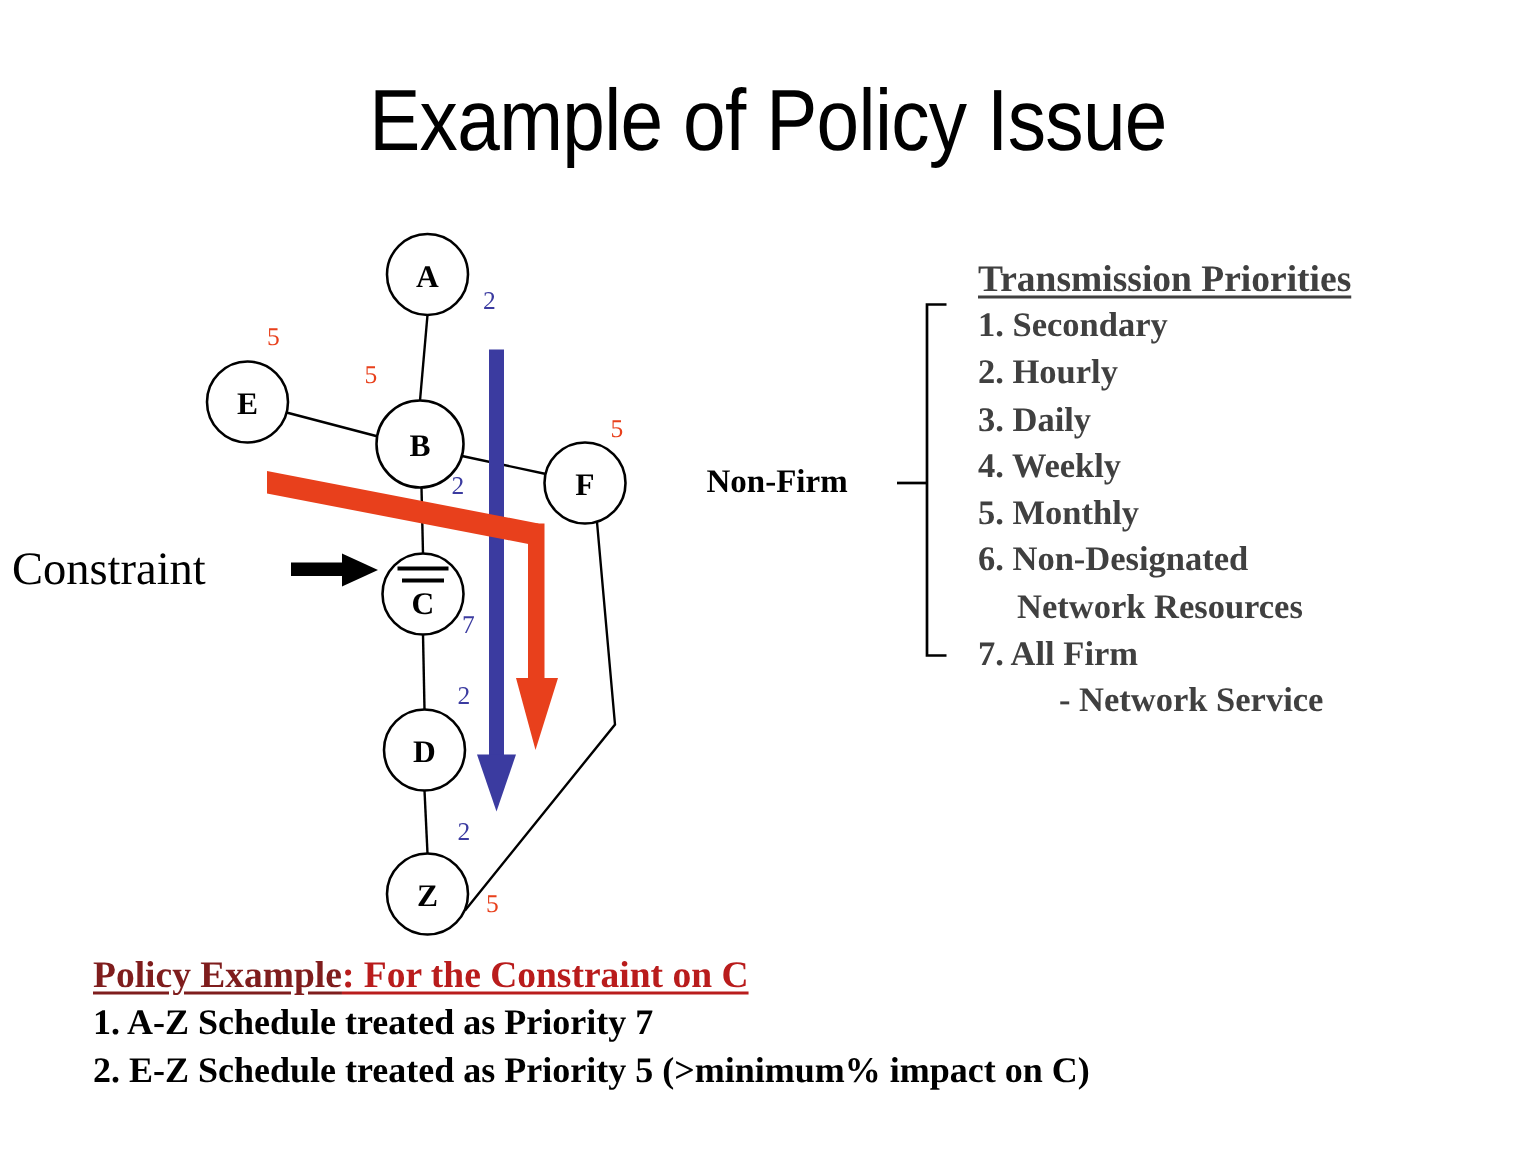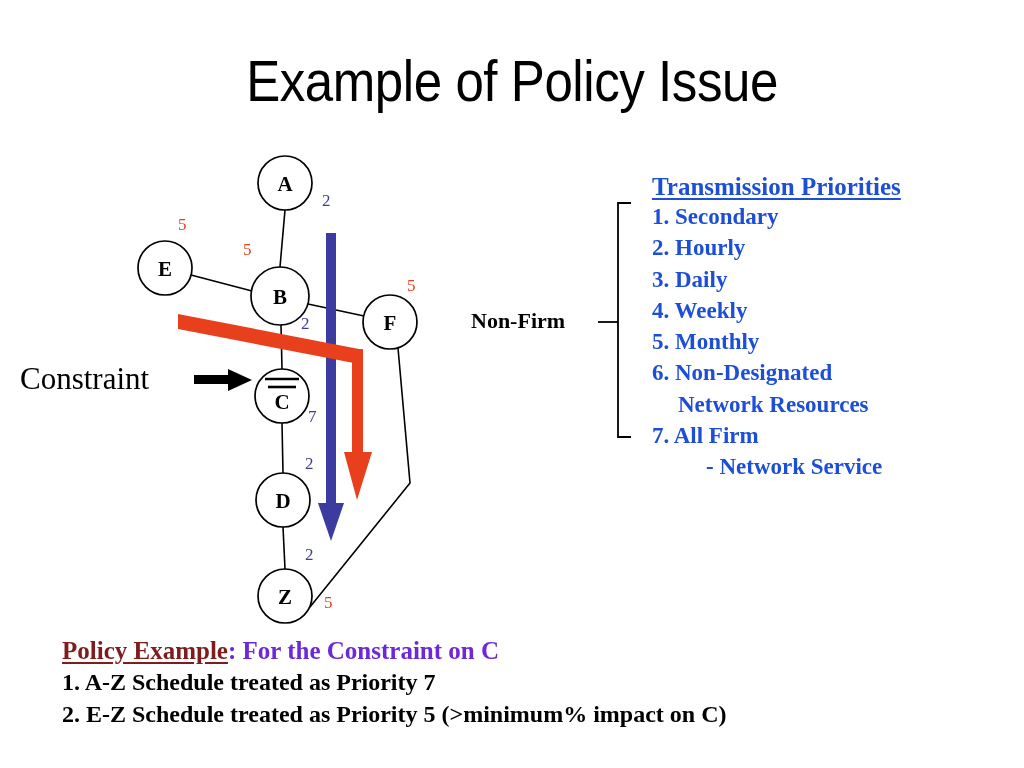--- a/index.html
+++ b/index.html
@@ -64,21 +64,21 @@
     font-size: 17px;
     line-height: 1;
     white-space: nowrap;
   }
   .weight.red  { color: #E8401C; }
   .weight.blue { color: #3B3BA0; }
 
   
   #constraint-label {
     position: absolute;
-    left: 20px;
+    left: 8px;
     top: 361px;
     font-family: "Liberation Serif", "DejaVu Serif", serif;
     font-size: 31px;
     font-weight: 400;
     color: #000000;
     white-space: nowrap;
   }
 
   
   #nonfirm-label {
@@ -93,21 +93,21 @@
   }
 
   
   #priorities {
     position: absolute;
     left: 652px;
     top: 173px;
     width: 370px;
     font-family: "Liberation Serif", "DejaVu Serif", serif;
     font-weight: 700;
-    color: #1d4ed8;
+    color: #404040;
   }
   #priorities-heading {
     font-size: 25px;
     line-height: 1.12;
     text-decoration: underline;
     text-underline-offset: 3px;
     white-space: nowrap;
   }
   .prio-row {
     font-size: 23px;
@@ -131,21 +131,22 @@
     font-size: 25px;
     line-height: 1.2;
     white-space: nowrap;
   }
   #policy-heading .pe-blue {
     color: #7f1d1d;
     text-decoration: underline;
     text-underline-offset: 3px;
   }
   #policy-heading .pe-black {
-    color: #6d28d9;
+    color: #b91c1c;
+    text-decoration: underline;
     text-underline-offset: 3px;
   }
   .policy-row {
     font-size: 24px;
     line-height: 1.34;
     white-space: nowrap;
   }
   .policy-row .paren {
     font-size: 24px;
   }

